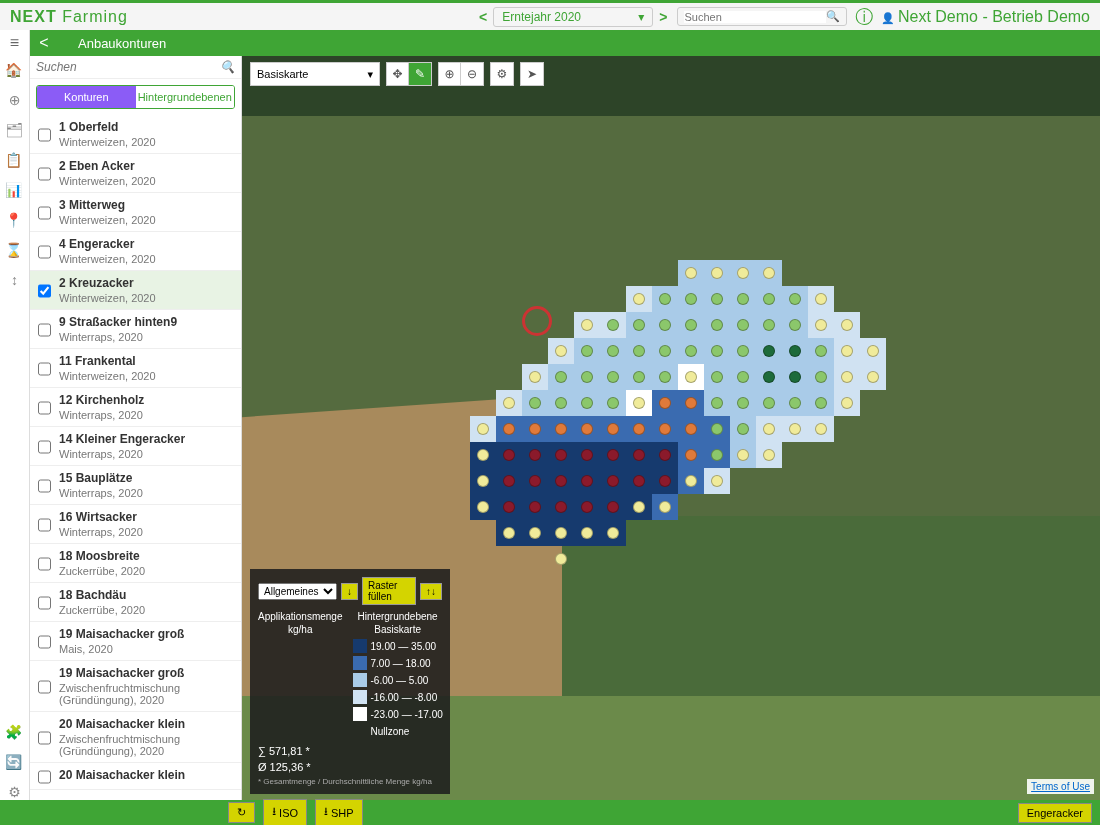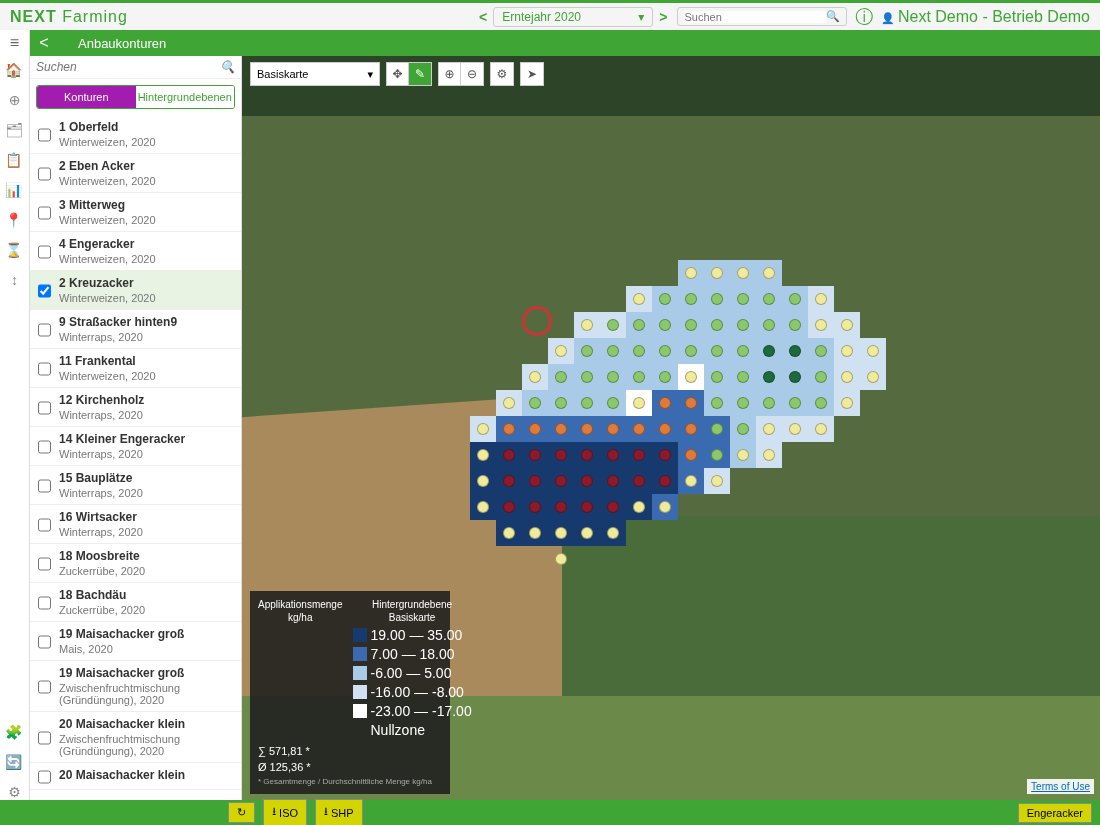--- a/index.html
+++ b/index.html
@@ -22,21 +22,21 @@
 .page-title{margin-left:20px}
 .main{display:flex;height:744px}
 .iconrail{width:30px;background:#fff;border-right:1px solid #ddd;display:flex;flex-direction:column;align-items:center;padding-top:6px;gap:14px}
 .iconrail .ic{font-size:14px;color:#888;cursor:pointer}
 .iconrail .spacer{flex:1}
 .sidebar{width:212px;border-right:1px solid #ddd;display:flex;flex-direction:column;background:#fff}
 .side-search{padding:4px 6px;display:flex;align-items:center;font-style:italic;color:#999;font-size:12px;border-bottom:1px solid #eee}
 .side-search input{border:none;outline:none;flex:1;font-size:12px;font-style:italic}
 .tabs{display:flex;margin:6px;border:1px solid #3fa535;border-radius:3px;overflow:hidden;font-size:11px}
 .tab{flex:1;text-align:center;padding:5px 2px;cursor:pointer}
-.tab.active{background:#a21caf;color:#fff}
+.tab.active{background:#8b5cf6;color:#fff}
 .tab:not(.active){color:#3fa535;background:#fff}
 .list{flex:1;overflow-y:auto;font-size:12px}
 .selectall{display:flex;align-items:center;padding:6px 8px;border-bottom:1px solid #eee;font-weight:bold}
 .selectall input{margin-right:8px}
 .item{display:flex;padding:5px 8px;border-bottom:1px solid #eee;cursor:pointer}
 .item.selected{background:#e8f3e4}
 .item input{margin-right:8px;margin-top:2px}
 .item .txt{flex:1}
 .item .name{font-weight:bold;color:#333;font-size:12px}
 .item .sub{color:#777;font-size:11px;margin-top:2px}
@@ -60,21 +60,21 @@
 .legend-head select{font-size:10px;padding:1px}
 .yellow-btn{background:#d4d400;color:#000;font-size:10px;padding:2px 5px;cursor:pointer;border:1px solid #999}
 .legend-cols{display:flex;gap:10px}
 .legend-col{flex:1}
 .legend-col .hdr{font-size:10px;text-align:center;margin-bottom:2px;white-space:nowrap}
 .legend-col .sub{font-size:10px;text-align:center;margin-bottom:4px}
 .lrow{display:flex;align-items:center;gap:4px;margin-bottom:3px}
 .lrow .sw{width:14px;height:14px;border-radius:50%;border:1px solid #888;flex-shrink:0}
 .lrow .sq{width:14px;height:14px;flex-shrink:0}
 .lrow input{width:36px;font-size:10px;background:#555;color:#fff;border:1px solid #777;text-align:center;padding:1px}
-.lrow .lbl{font-size:14px;white-space:nowrap}
+.lrow .lbl{font-size:10px;white-space:nowrap}
 .legend .sum{margin-top:4px;font-size:11px}
 .legend .foot{font-size:8px;color:#aaa;margin-top:4px}
 .terms{position:absolute;right:6px;bottom:6px;color:#0066cc;font-size:10px;text-decoration:underline;z-index:25;cursor:pointer;background:rgba(255,255,255,0.9);padding:2px 4px}
 .bottombar{position:absolute;bottom:0;left:0;right:0;height:25px;background:#3fa535;display:flex;align-items:center;padding:0 8px;gap:8px;z-index:30}
 .bottombar .left-gap{width:212px}
 .bb-btn{background:#d4d400;color:#000;font-size:11px;padding:3px 8px;cursor:pointer;display:flex;align-items:center;gap:3px;border:1px solid #888}
 .bb-spacer{flex:1}
 ::-webkit-scrollbar{width:10px}
 ::-webkit-scrollbar-thumb{background:#ccc}
 </style>
@@ -511,20 +511,26 @@
         <div class="cell" style="left: 306px; top: 464px; width: 26px; height: 26px; background: rgb(22, 58, 110);"></div>
         <div class="dot" style="left: 313px; top: 471px; background: rgb(240, 235, 154);"></div>
         <div class="cell" style="left: 332px; top: 464px; width: 26px; height: 26px; background: rgb(22, 58, 110);"></div>
         <div class="dot" style="left: 339px; top: 471px; background: rgb(240, 235, 154);"></div>
         <div class="cell" style="left: 358px; top: 464px; width: 26px; height: 26px; background: rgb(22, 58, 110);"></div>
         <div class="dot" style="left: 365px; top: 471px; background: rgb(240, 235, 154);"></div>
         <div class="dot" style="left: 313px; top: 497px; background: rgb(240, 235, 154);"></div>
       </div>
 
     <div class="legend">
+      <div class="legend-head">
+        <select><option>Allgemeines</option></select>
+        <span class="yellow-btn">↓</span>
+        <span class="yellow-btn">Raster füllen</span>
+        <span class="yellow-btn">↑↓</span>
+      </div>
       <div class="legend-cols">
         <div class="legend-col">
           <div class="hdr">Applikationsmenge</div>
           <div class="sub">kg/ha</div>
         </div>
         <div class="legend-col">
           <div class="hdr">Hintergrundebene</div>
           <div class="sub">Basiskarte</div>
           <div id="bg-rows">
               <div class="lrow">

